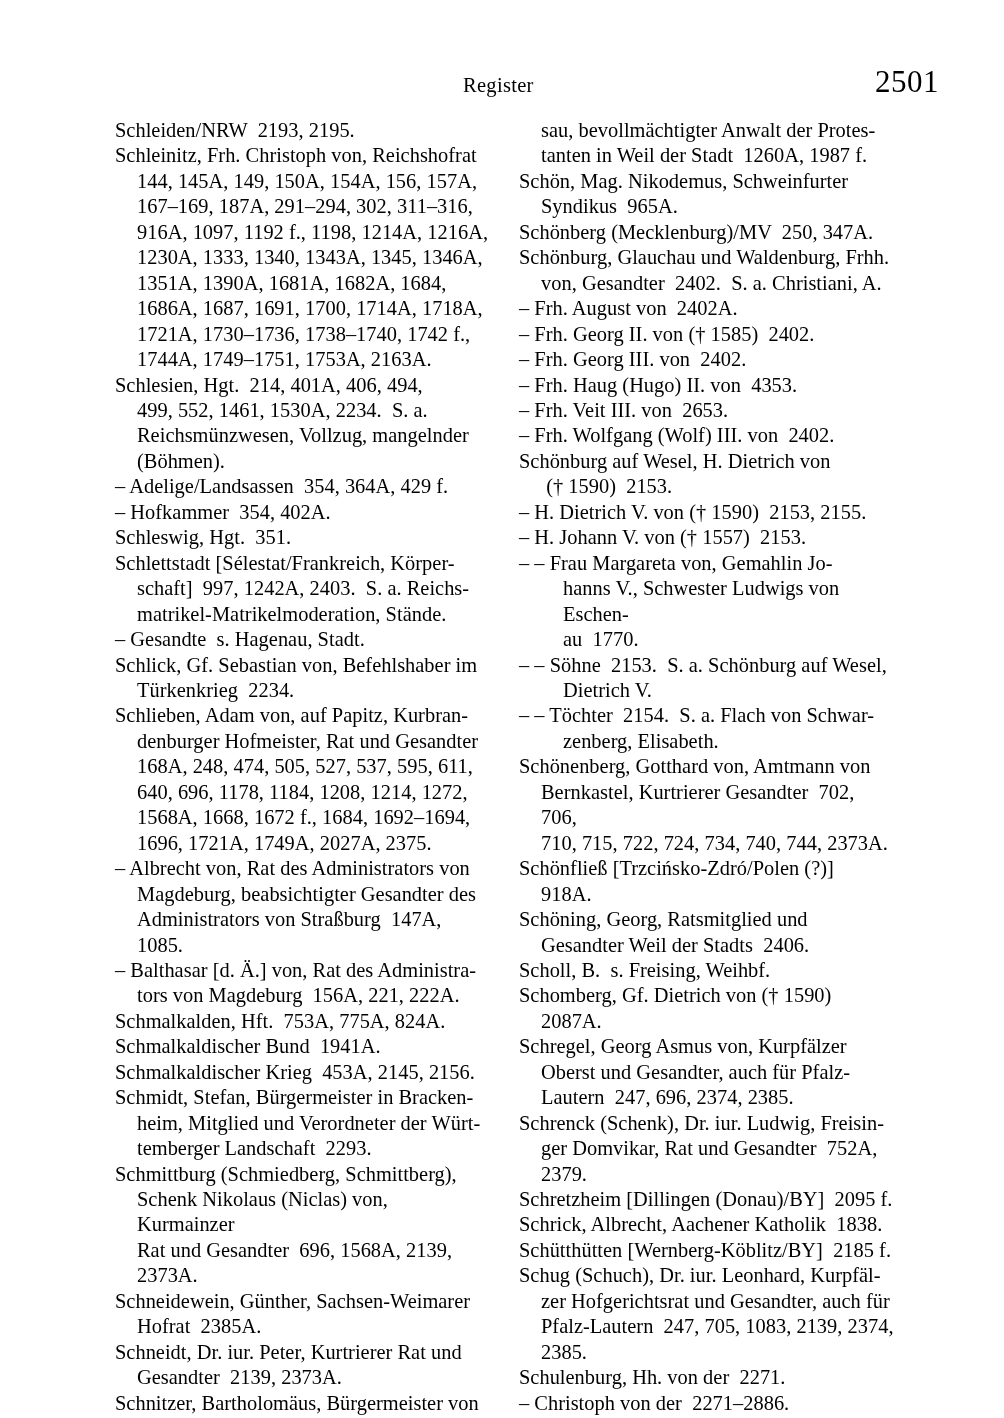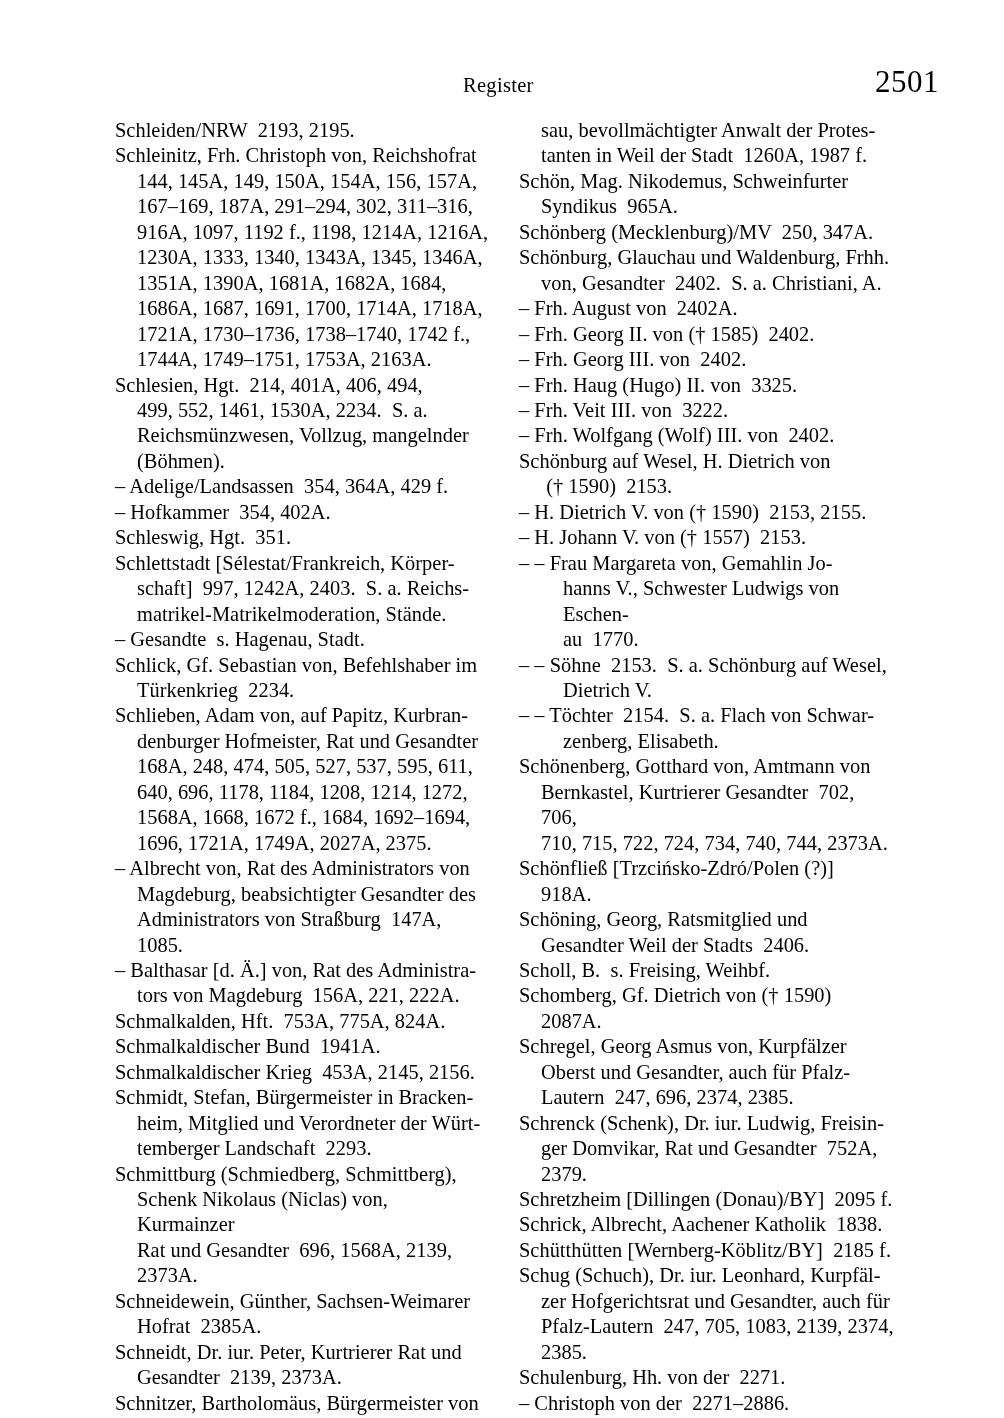--- a/index.html
+++ b/index.html
@@ -156,22 +156,22 @@
         <p class="entry cont">sau, bevollmächtigter Anwalt der Protes-
 tanten in Weil der Stadt  1260A, 1987 f.</p>
         <p class="entry lvl0">Schön, Mag. Nikodemus, Schweinfurter
 Syndikus  965A.</p>
         <p class="entry lvl0">Schönberg (Mecklenburg)/MV  250, 347A.</p>
         <p class="entry lvl0">Schönburg, Glauchau und Waldenburg, Frhh.
 von, Gesandter  2402.  S. a. Christiani, A.</p>
         <p class="entry lvl1">– Frh. August von  2402A.</p>
         <p class="entry lvl1">– Frh. Georg II. von († 1585)  2402.</p>
         <p class="entry lvl1">– Frh. Georg III. von  2402.</p>
-        <p class="entry lvl1">– Frh. Haug (Hugo) II. von  3325.</p>
-        <p class="entry lvl1">– Frh. Veit III. von  3222.</p>
+        <p class="entry lvl1">– Frh. Haug (Hugo) II. von  4353.</p>
+        <p class="entry lvl1">– Frh. Veit III. von  2653.</p>
         <p class="entry lvl1">– Frh. Wolfgang (Wolf) III. von  2402.</p>
         <p class="entry lvl0">Schönburg auf Wesel, H. Dietrich von
  († 1590)  2153.</p>
         <p class="entry lvl1">– H. Dietrich V. von († 1590)  2153, 2155.</p>
         <p class="entry lvl1">– H. Johann V. von († 1557)  2153.</p>
         <p class="entry lvl2">– – Frau Margareta von, Gemahlin Jo-
 hanns V., Schwester Ludwigs von Eschen-
 au  1770.</p>
         <p class="entry lvl2">– – Söhne  2153.  S. a. Schönburg auf Wesel,
 Dietrich V.</p>

